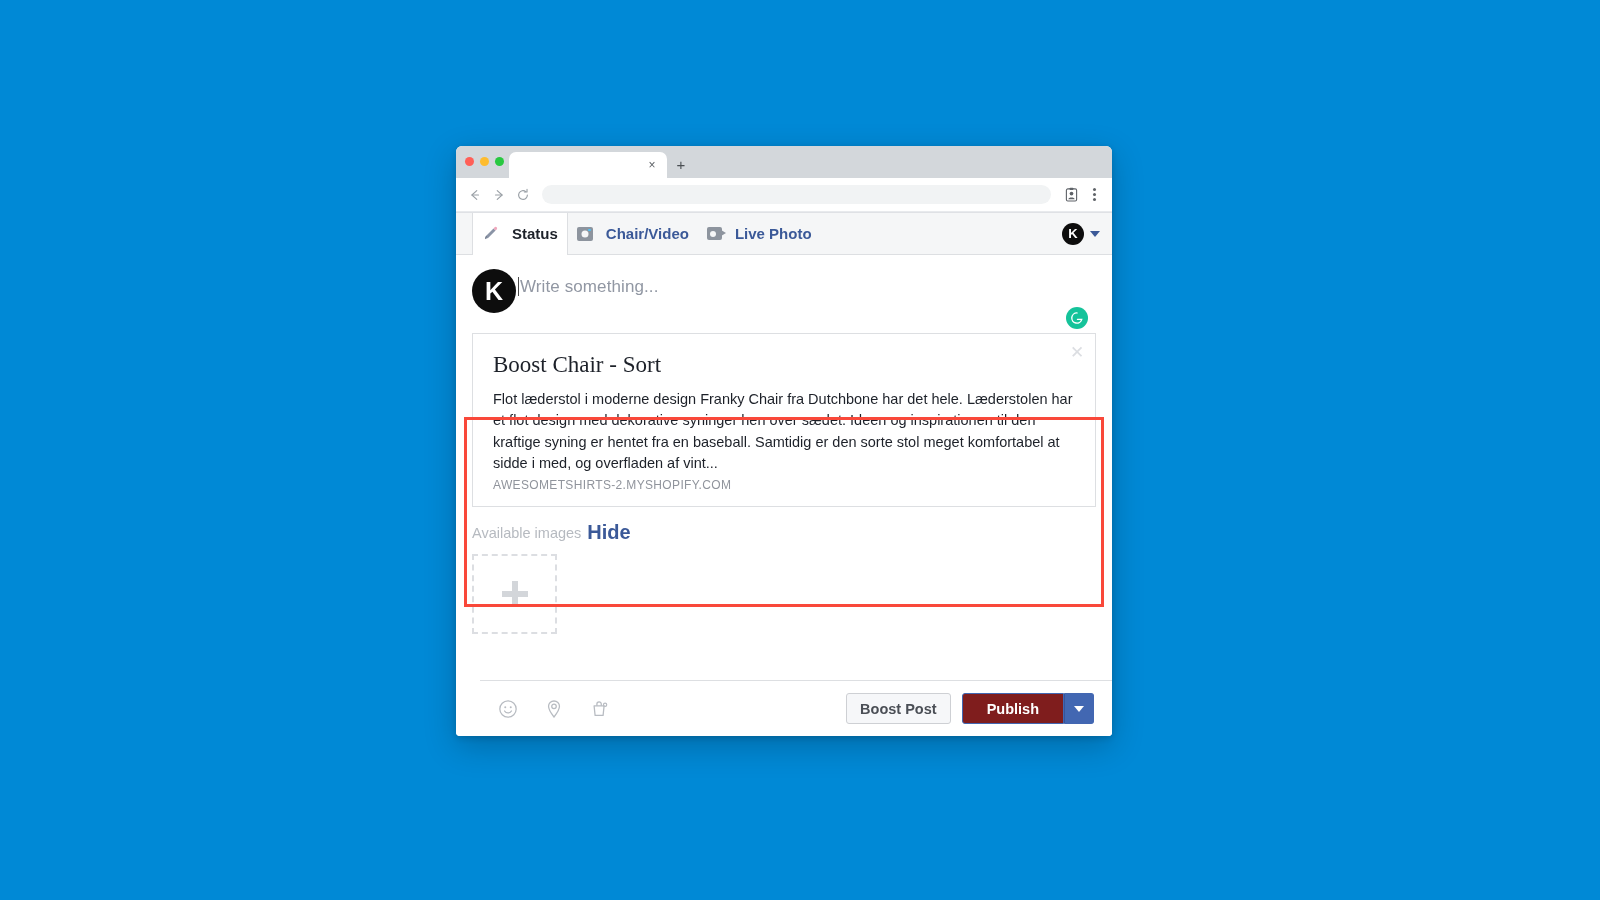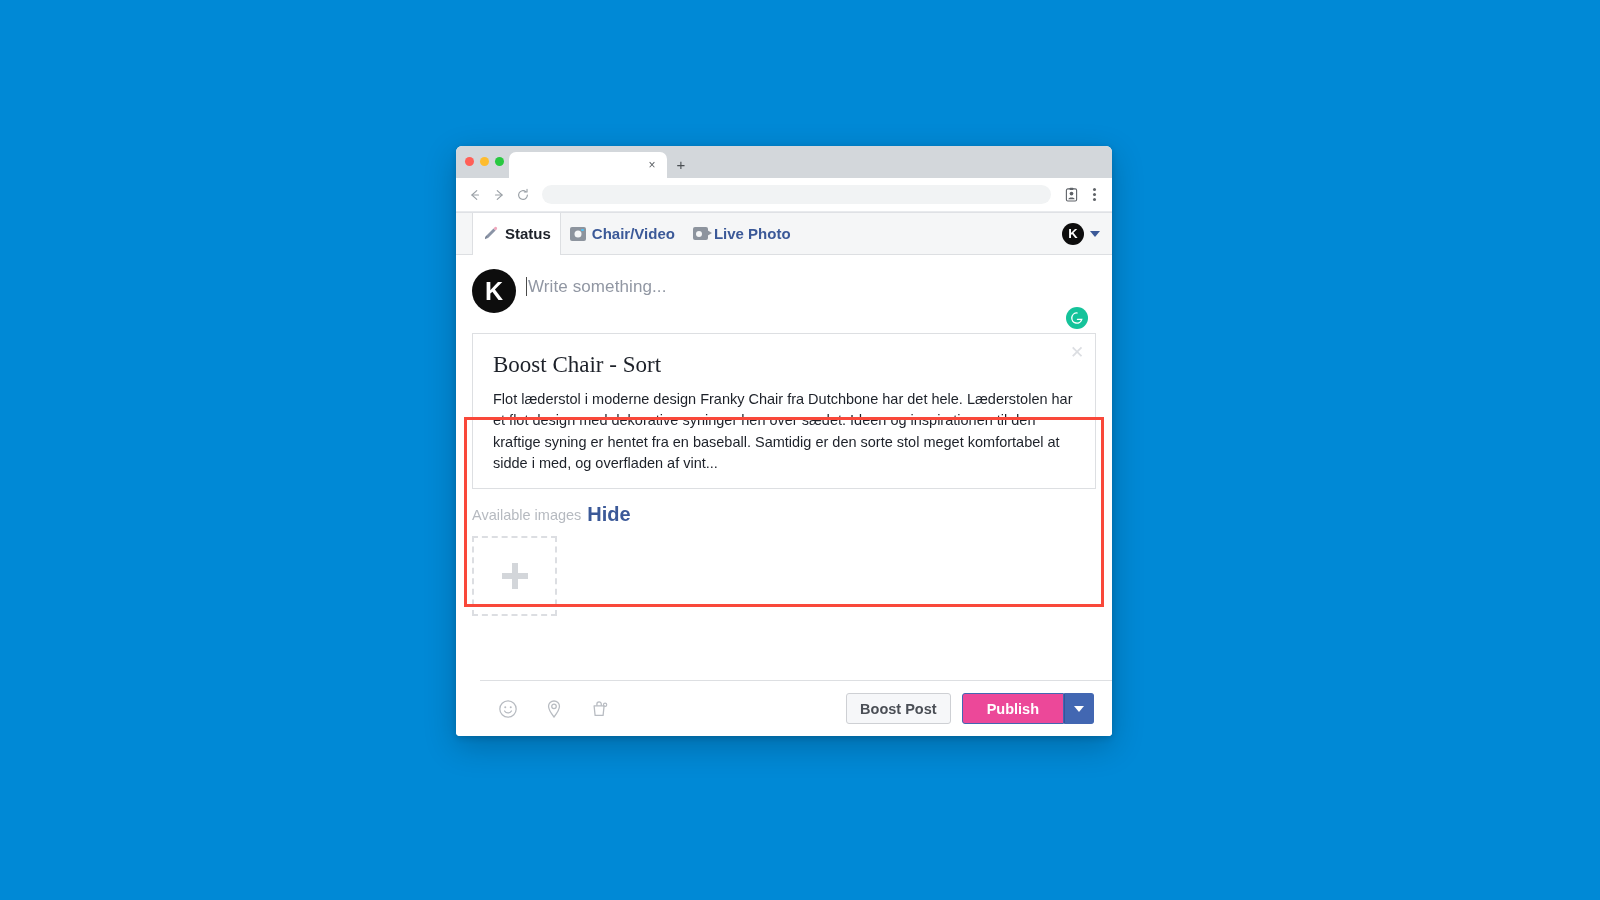--- a/index.html
+++ b/index.html
@@ -126,21 +126,21 @@
     background: #f5f6f7;
     border-bottom: 1px solid #dddfe2;
     display: flex;
     align-items: center;
     padding-left: 16px;
     position: relative;
   }
   .ctab {
     display: flex;
     align-items: center;
-    gap: 6px;
+    gap: 13px;
     height: 100%;
     padding: 12px 9px;
     font-size: 15px;
     font-weight: bold;
     color: #3b5998;
     position: relative;
   }
   .ctab.active {
     color: #1d2129;
     background: #ffffff;
@@ -220,21 +220,21 @@
   }
   .user-avatar {
     width: 44px; height: 44px; border-radius: 50%;
     background: #0d0d0d; color: #ffffff;
     display: flex; align-items: center; justify-content: center;
     font-size: 25px; font-weight: bold;
     flex: 0 0 auto;
   }
   .status-input-wrap {
     flex: 1;
-    margin-left: 10px;
+    margin-left: 2px;
     padding-top: 8px;
     position: relative;
   }
   .caret-bar {
     display: inline-block;
     width: 1px; height: 19px;
     background: #4a4a4a;
     vertical-align: -4px;
     margin-right: 1px;
   }
@@ -280,21 +280,21 @@
     font-family: "Liberation Serif", serif;
     font-size: 23px;
     color: #1d2129;
     line-height: 1.2;
     margin-bottom: 10px;
   }
   .lp-desc {
     font-size: 14.5px;
     line-height: 1.48;
     color: #1d2129;
-    margin-bottom: 14px;
+    margin-bottom: 4px;
   }
   .lp-domain {
     font-size: 12px;
     color: #90949c;
     letter-spacing: 0.35px;
     padding-bottom: 14px;
   }
   .lp-close {
     position: absolute;
     right: 10px; top: 12px;
@@ -356,21 +356,21 @@
     font-size: 14.5px;
     font-weight: bold;
     color: #4b4f56;
     display: flex; align-items: center;
     margin-right: 11px;
   }
   .publish-group { display: flex; align-items: stretch; }
   .btn-publish {
     height: 31px;
     padding: 0 24px;
-    background: #ec4899;
+    background: #7f1d1d;
     border: 1px solid #4267b2;
     border-radius: 3px 0 0 3px;
     color: #ffffff;
     font-size: 14.5px;
     font-weight: bold;
     display: flex; align-items: center; justify-content: center;
   }
   .btn-publish-caret {
     height: 31px;
     width: 30px;
@@ -498,20 +498,21 @@
       </div>
     </div>
 
     <div class="highlight-box" style="border-color: rgb(249, 72, 58);"></div>
 
     <div class="link-preview">
       <div class="lp-topline"></div>
       <div class="lp-close">✕</div>
       <div class="lp-title">Boost Chair - Sort</div>
       <div class="lp-desc">Flot læderstol i moderne design Franky Chair fra Dutchbone har det hele. Læderstolen har et flot design med dekorative syninger hen over sædet. Ideen og inspirationen til den kraftige syning er hentet fra en baseball. Samtidig er den sorte stol meget komfortabel at sidde i med, og overfladen af vint...</div>
+      <div class="lp-domain">AWESOMETSHIRTS-2.MYSHOPIFY.COM</div>
     </div>
 
     <div class="avail-row">
       <span class="avail-label">Available images</span>
       <span class="avail-hide">Hide</span>
     </div>
 
     <div class="img-strip">
       <div class="add-img-box">
         <span class="plus-glyph"></span>

